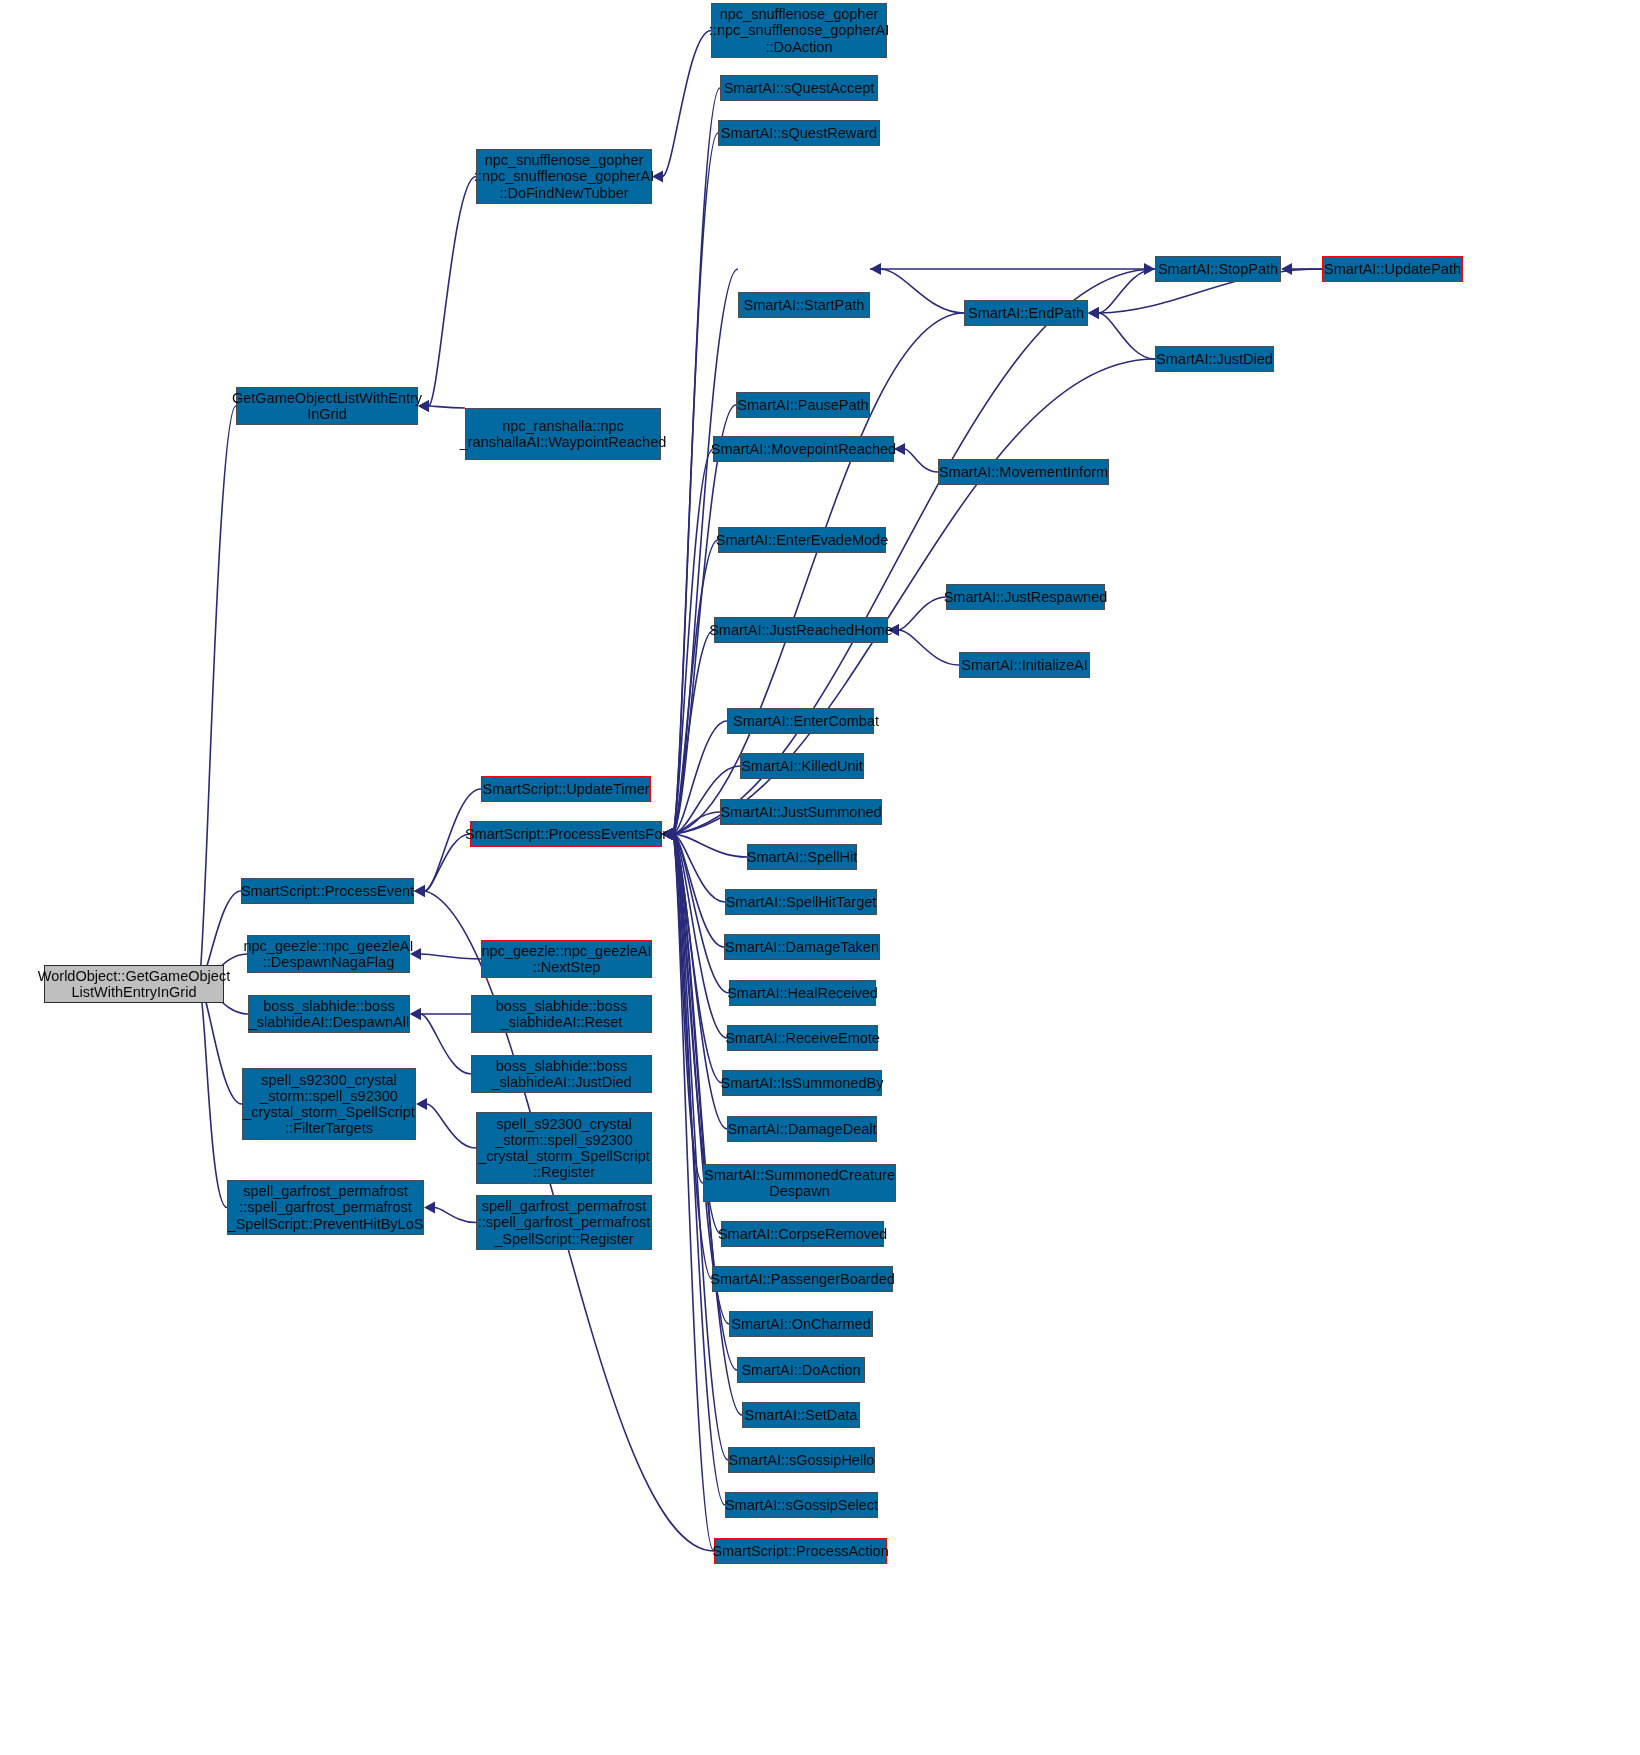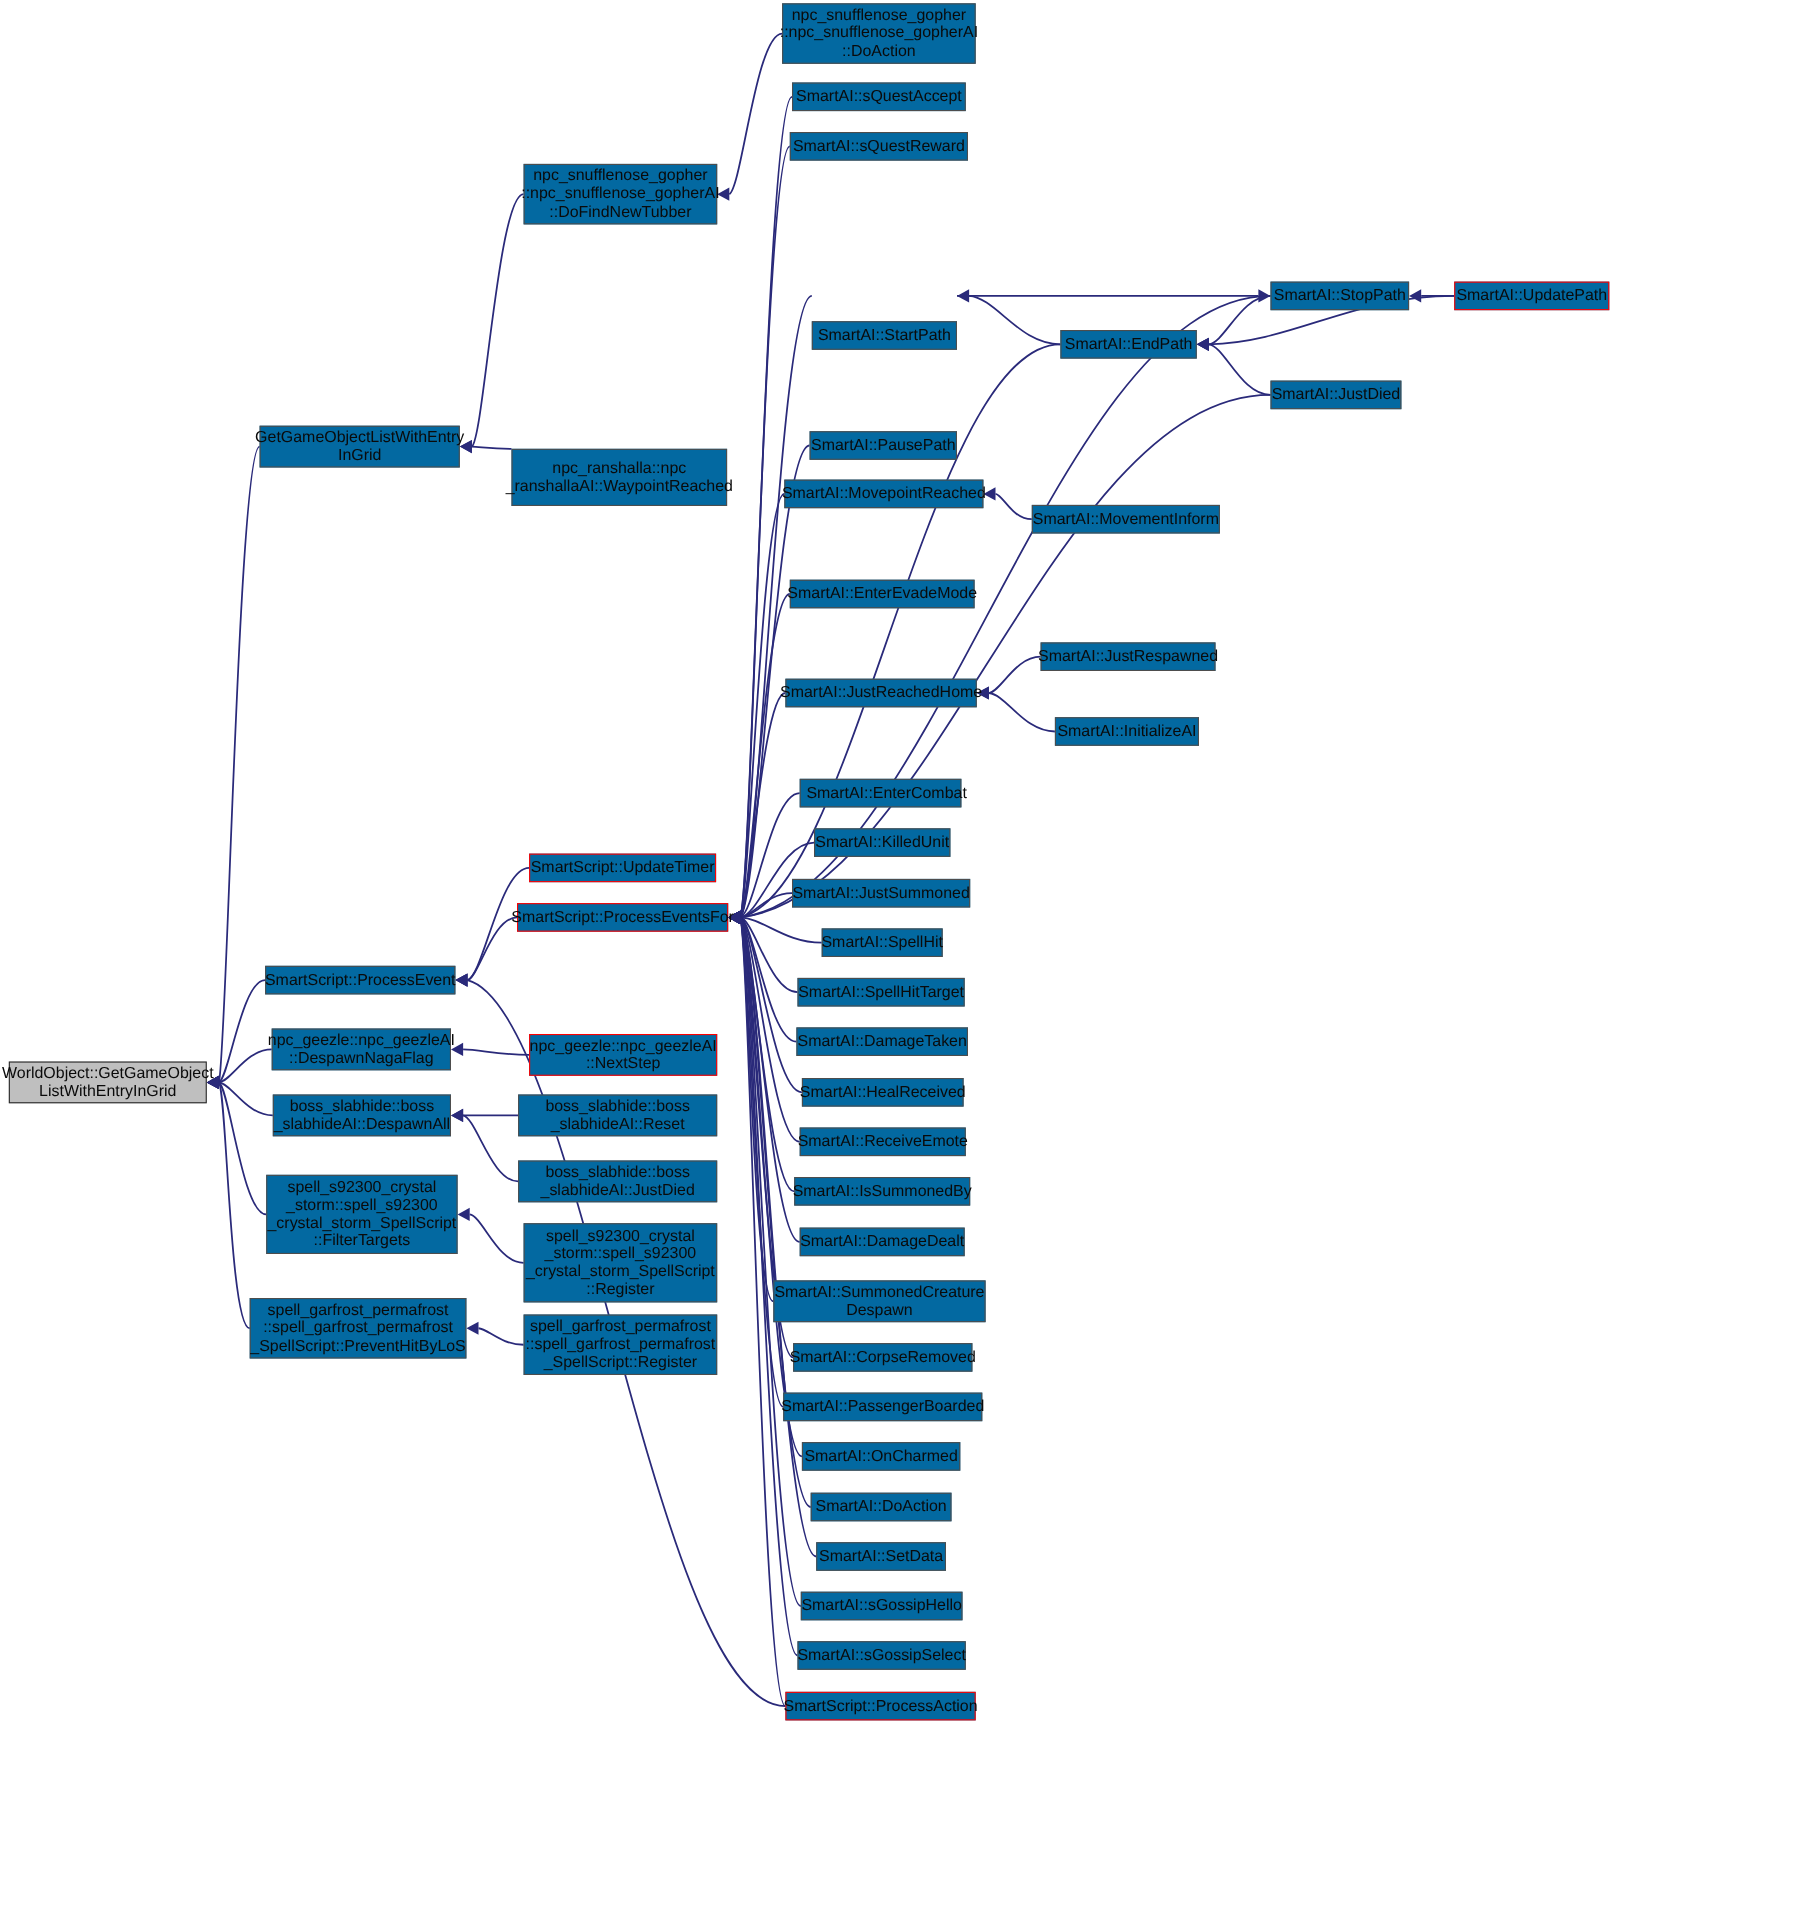--- a/index.html
+++ b/index.html
@@ -48,20 +48,21 @@
     padding: 1px 4px;
     cursor: pointer;
     user-select: none;
   }
   .node-box.red {
     border-color: #ff0000;
   }
   .node-box.root {
     background: #bfbfbf;
     border-color: #2b2b2b;
+    margin-left: 36px;
   }
 </style>
 </head>
 <body>
 
 <div id="canvas-wrap">
   <svg class="graph" id="edge-layer" viewBox="0 0 1640 1755" preserveAspectRatio="none">
       <path d="M 711,30.5 C 687.4,30.5 674.42,170.66 663,176.5" class="edge"></path>
       <polygon points="652,176.5 663,170.5 663,182.5" class="arrowhead"></polygon>
       <path d="M 476,176.5 C 452.8,176.5 440.04,396.82 429,406" class="edge"></path>

